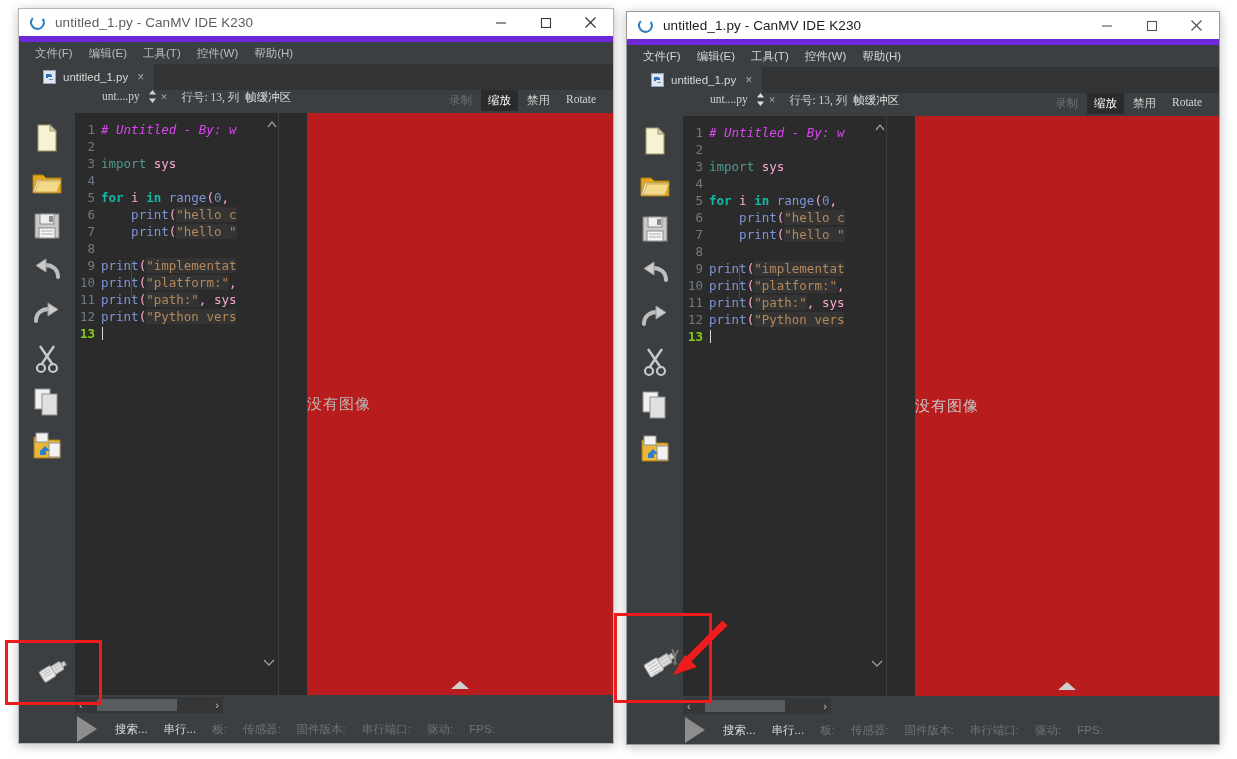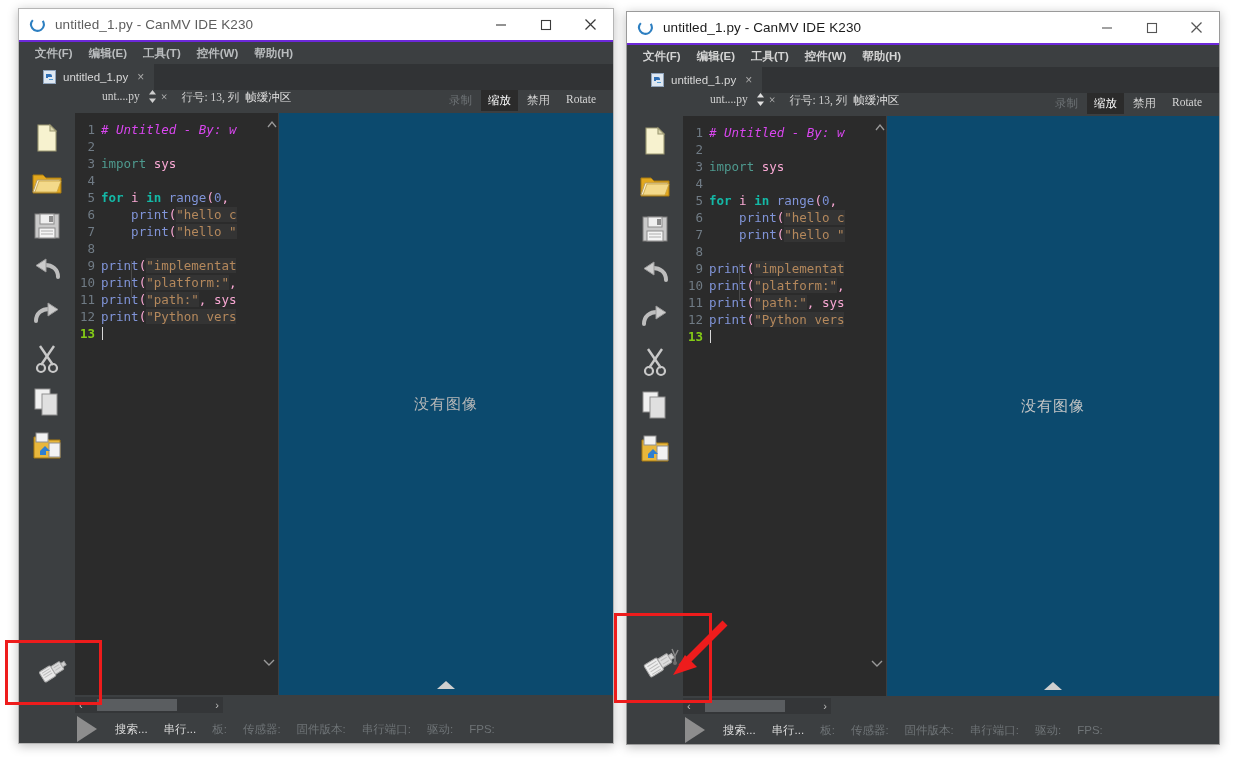--- a/index.html
+++ b/index.html
@@ -8,33 +8,33 @@
     background:#ffffff;
     font-family:"Liberation Sans", sans-serif;
   }
   .stage{position:relative;width:1237px;height:759px;background:#ffffff;}
 
   
   .win{position:absolute;background:#2b2b2b;border:1px solid #9a9a9a;
        box-shadow:0 2px 10px rgba(0,0,0,.25);display:flex;flex-direction:column;}
   .win.inactive{border-color:#b5b5b5;}
   .titlebar{height:33px;flex:0 0 33px;background:#ffffff;display:flex;align-items:center;
-            padding-left:10px;border-bottom:2px solid #6d28d9;}
+            padding-left:10px;border-bottom:6px solid #6d28d9;}
   .tb-icon{width:17px;height:17px;margin-right:9px;flex:0 0 17px;position:relative;}
   .tb-title{font-size:13.5px;color:#1a1a1a;white-space:nowrap;letter-spacing:.1px;}
   .tb-title.dim{color:#5d5d5d;}
   .tb-spacer{flex:1 1 auto;}
   .tb-btn{width:45px;height:32px;display:flex;align-items:center;justify-content:center;
           color:#333;font-size:14px;line-height:1;}
   .tb-btn svg{display:block;}
 
   
   .menubar{height:22px;flex:0 0 22px;background:#3c3f41;display:flex;align-items:center;
            padding-left:8px;gap:0px;}
-  .menu-item{font-size:11.5px;color:#d4d4d4;padding:2px 8px;white-space:nowrap;font-weight:bold;}
+  .menu-item{font-size:11.5px;color:#d4d4d4;padding:2px 8px;white-space:nowrap;}
   .menu-item.dim{color:#b9bcbe;}
 
   
   .tabstrip{height:26px;flex:0 0 26px;background:#313335;display:flex;align-items:stretch;}
   .ftab{display:flex;align-items:center;padding:0 8px 0 24px;background:#3c3f41;gap:7px;}
   .ftab-ico{width:13px;height:14px;flex:0 0 13px;position:relative;}
   .ftab-label{font-size:11.5px;color:#d8d8d8;white-space:nowrap;}
   .ftab-close{font-size:12px;color:#a9a9a9;line-height:1;padding:0 2px;}
   .tabstrip-rest{flex:1 1 auto;background:#313335;}
 
@@ -72,22 +72,22 @@
   .im{color:#4e9a8f;}   
   .st{color:#b4885c;background:#343434;} 
   .pl{color:#f9a8d4;}   
   .num{color:#7a8fd4;}
   .caret{display:inline-block;width:1px;height:13px;background:#d8d8d8;
          vertical-align:-2px;margin-left:1px;}
   .indentguide{position:absolute;width:1px;background:#4a4a4a;}
   .ed-scroll-up{position:absolute;right:1px;top:6px;color:#8f8f8f;font-size:10px;}
   .ed-scroll-dn{position:absolute;right:3px;bottom:26px;color:#8f8f8f;font-size:11px;}
 
-  .viewer{flex:1 1 auto;background:#0c4a6e;display:flex;align-items:center;
-          justify-content:center;position:relative;}
+  .viewer{flex:1 1 auto;background:#b91c1c;display:flex;align-items:center;
+          position:relative;margin-left:28px;}
   .viewer .noimg{font-size:15px;color:#c6c6c6;letter-spacing:1px;}
   .viewer.dim .noimg{color:#b9b9b9;}
   .collapse-tri{position:absolute;bottom:6px;left:50%;transform:translateX(-50%);
                 width:0;height:0;border-left:9px solid transparent;
                 border-right:9px solid transparent;border-bottom:8px solid #cfcfcf;}
 
   
   .btm{flex:0 0 auto;background:#3c3f41;}
   .hscroll-row{height:20px;display:flex;align-items:center;background:#3c3f41;}
   .run-cell{width:56px;flex:0 0 56px;display:flex;align-items:center;justify-content:center;}

